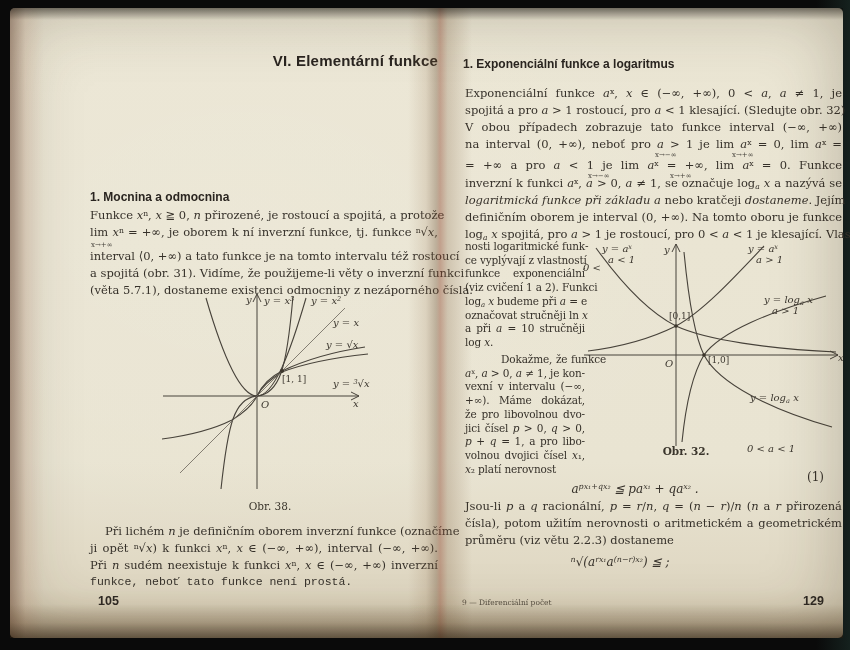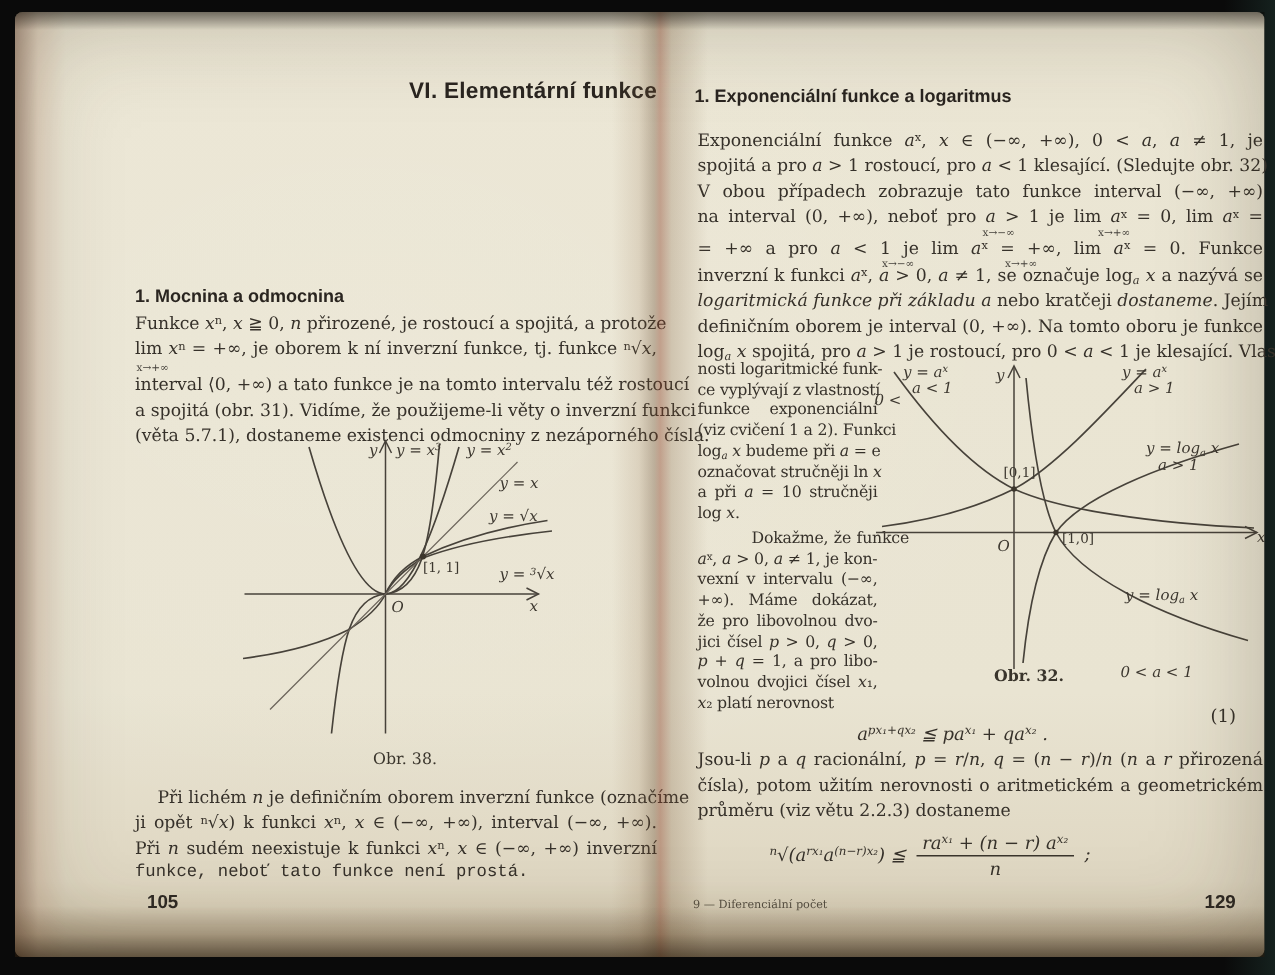--- a/index.html
+++ b/index.html
@@ -175,24 +175,20 @@
 
       <div class="formula" style="left:455px;top:474px;width:340px;text-align:center;"><i>a</i><sup>px₁+qx₂</sup> ≦ <i>pa</i><sup>x₁</sup> + <i>qa</i><sup>x₂</sup> .</div>
       <div class="formula" style="left:797px;top:462px;font-style:normal;">(1)</div>
 
       <div class="line rline" style="left:455px;top:491px;">Jsou-li <i>p</i> a <i>q</i> racionální, <i>p</i> = <i>r</i>/<i>n</i>, <i>q</i> = (<i>n</i> − <i>r</i>)/<i>n</i> (<i>n</i> a <i>r</i> přirozená</div>
       <div class="line rline" style="left:455px;top:508px;">čísla), potom užitím nerovnosti o aritmetickém a geometrickém</div>
       <div class="line rline la" style="left:455px;top:525px;">průměru (viz větu 2.2.3) dostaneme</div>
 
       <div class="formula" style="left:455px;top:547px;width:310px;text-align:center;">
         <span><sup>n</sup>√(<i>a</i><sup>rx₁</sup><i>a</i><sup>(n−r)x₂</sup>) ≦</span>
-        <span class="frac">
-          <span class="num"><i>ra</i><sup>x₁</sup> + (<i>n</i> − <i>r</i>) <i>a</i><sup>x₂</sup></span>
-          <span class="den"><i>n</i></span>
-        </span>
         <span>;</span>
       </div>
 
       <div id="footer-right">9 — Diferenciální počet</div>
       <div class="pagenum" style="left:793px;top:586px;">129</div>
     </div>
 
     <div id="edge-left" class="shade"></div>
     <div id="gutter" class="shade"></div>
     <div id="fore-edge"></div>

